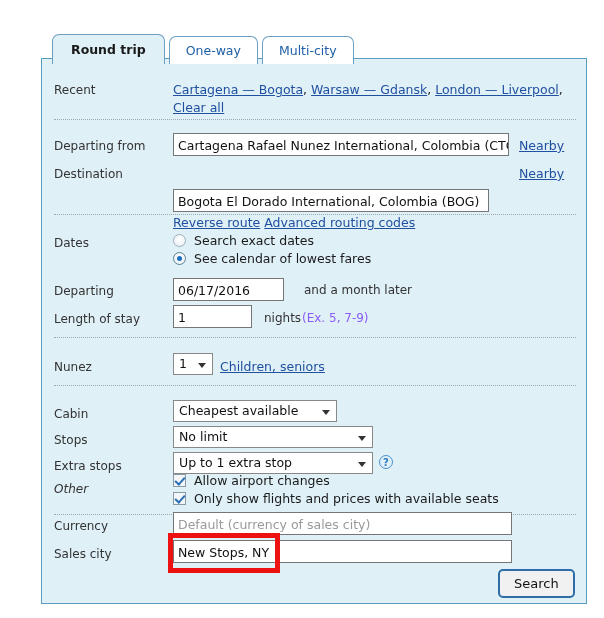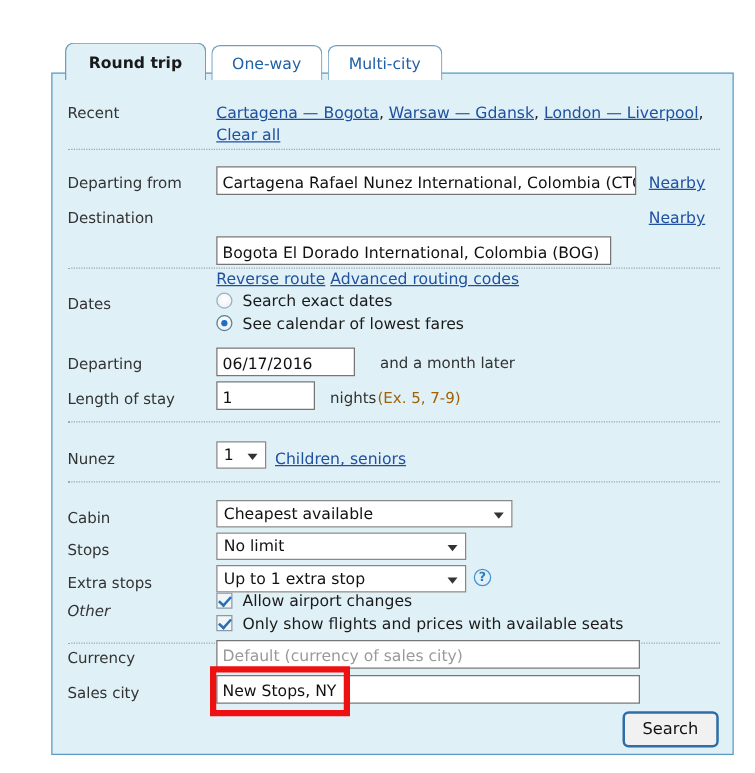--- a/index.html
+++ b/index.html
@@ -242,35 +242,35 @@
     <span class="radio on"></span><span class="txt">See calendar of lowest fares</span>
   </div>
 
   <div class="lbl" style="left:12px; top:225px;">Departing</div>
   <div class="tinput" style="left:131px; top:219px; width:111px;">06/17/2016</div>
   <div class="lbl" style="left:262px; top:224px;">and a month later</div>
 
   <div class="lbl" style="left:12px; top:253px;">Length of stay</div>
   <div class="tinput" style="left:131px; top:246px; width:79px;">1</div>
   <div class="lbl" style="left:222px; top:252px;">nights</div>
-  <div class="lbl" style="left:260px; top:252px; color:#a16207;">(Ex. 5, 7-9)</div>
+  <div class="lbl" style="left:260px; top:252px; color:#8b5cf6;">(Ex. 5, 7-9)</div>
 
   <div class="divider" style="left:12px; top:278px; width:522px;"></div>
 
   <div class="lbl" style="left:12px; top:301px;">Nunez</div>
   <div class="sel" style="left:131px; top:294px; width:40px;">
     <span>1</span>
     <span class="arrow"></span>
   </div>
   <a href="#" style="position:absolute; left:178px; top:300px; font-size:12.5px;">Children, seniors</a>
 
   <div class="divider" style="left:12px; top:326px; width:522px;"></div>
 
   <div class="lbl" style="left:12px; top:348px;">Cabin</div>
-  <div class="sel" style="left:131px; top:341px; width:237px;">
+  <div class="sel" style="left:131px; top:341px; width:164px;">
     <span>Cheapest available</span>
     <span class="arrow"></span>
   </div>
 
   <div class="lbl" style="left:12px; top:374px;">Stops</div>
   <div class="sel" style="left:131px; top:367px; width:200px;">
     <span>No limit</span>
     <span class="arrow"></span>
   </div>
 

